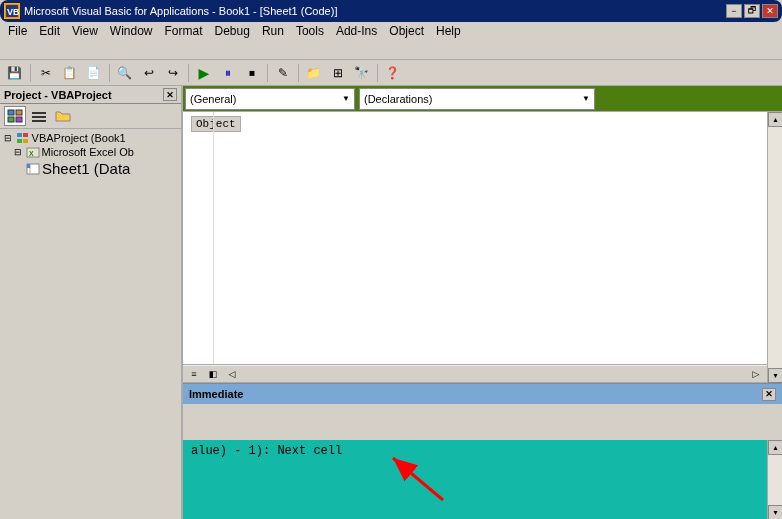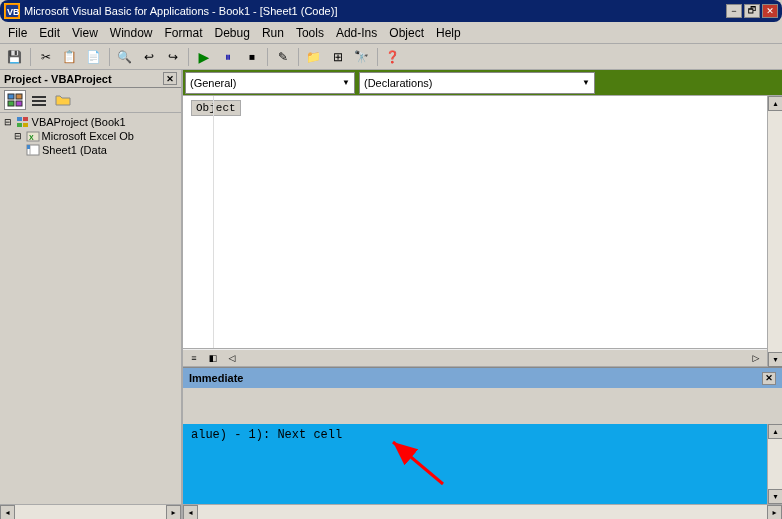--- a/index.html
+++ b/index.html
@@ -57,22 +57,21 @@
       justify-content: center;
       font-size: 9px;
       cursor: pointer;
       color: #000;
     }
 
     
     .menu-bar {
       background: #d4d0c8;
       display: flex;
-      align-items: center;
-      height: 22px;
+      height: 38px;
       padding: 0 2px;
       border-bottom: 1px solid #aaa;
     }
     .menu-item {
       padding: 2px 6px;
       font-size: 12px;
       cursor: pointer;
       white-space: nowrap;
     }
 
@@ -300,21 +299,21 @@
       height: 13px;
       background: #d4d0c8;
       border: 1px solid #888;
       display: flex;
       align-items: center;
       justify-content: center;
       font-size: 9px;
       cursor: pointer;
     }
     .immediate-content {
-      background: #0ea5e9;
+      background: #14b8a6;
       font-family: 'Courier New', monospace;
       font-size: 12px;
       padding: 4px 8px;
       height: 80px;
       overflow: auto;
       position: relative;
     }
 
     
     .bottom-row {
@@ -458,21 +457,21 @@
         </svg>
         <span style="font-size:11px;">Microsoft Excel Ob</span>
       </div>
 
       <div class="tree-item indent2">
         <svg width="14" height="12" viewBox="0 0 14 12" style="flex-shrink:0;">
           <rect x="1" y="1" width="12" height="10" fill="white" stroke="#888" stroke-width="1"></rect>
           <line x1="4" y1="1" x2="4" y2="11" stroke="#aaa" stroke-width="1"></line>
           <rect x="1" y="1" width="3" height="4" fill="#4488cc"></rect>
         </svg>
-        <span style="font-size:11px;text-align:right;">Sheet1 (Data</span>
+        <span style="font-size:15px;text-align:right;">Sheet1 (Data</span>
       </div>
 
     </div>
 
     <div style="position:relative;height:15px;background:#d4d0c8;border-top:1px solid #aaa;display:flex;">
       <div class="sb-btn">◂</div>
       <div style="flex:1;background:#e8e4dc;"></div>
       <div class="sb-btn">▸</div>
     </div>
   </div>

